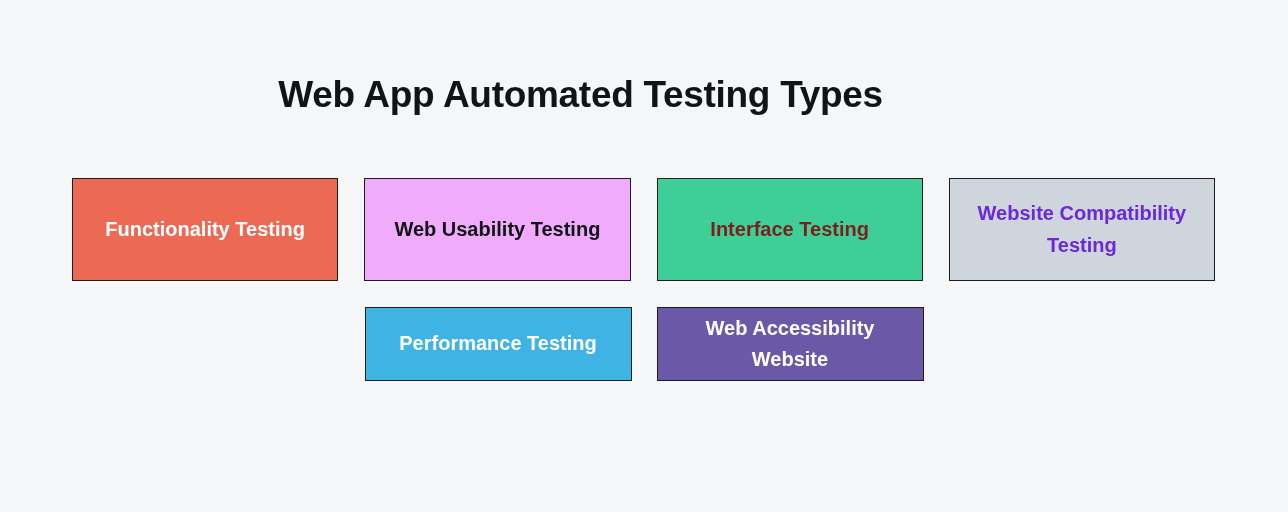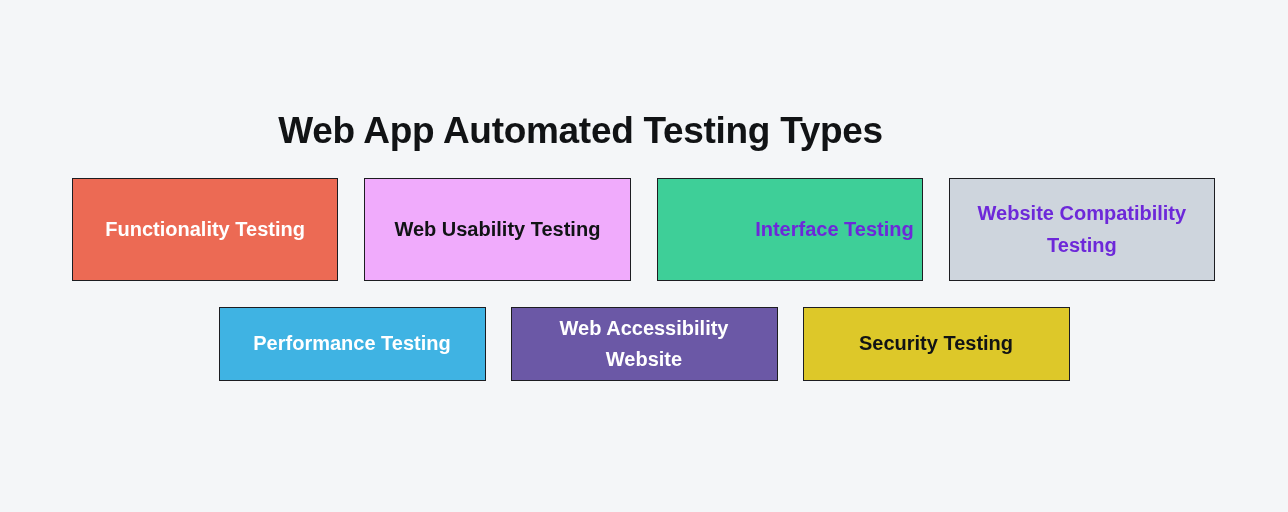--- a/index.html
+++ b/index.html
@@ -26,21 +26,20 @@
     left: 0;
     top: 74px;
     width: 1161px;
     text-align: center;
     font-size: 37px;
     font-weight: bold;
     color: #111315;
     letter-spacing: -0.3px;
     line-height: 1.15;
     white-space: nowrap;
-    margin-top: 36px;
   }
 
   .row {
     position: absolute;
     display: flex;
     justify-content: center;
   }
 
   .row-one {
     left: 72px;
@@ -94,39 +93,36 @@
   <div class="row row-one">
 
     <div class="type-card" style="background-color: rgb(236, 106, 84); color: rgb(255, 255, 255); border-color: rgb(28, 29, 33);">
       <span class="card-label">Functionality Testing</span>
     </div>
 
     <div class="type-card" style="background-color: #f0abfc; color: rgb(17, 19, 21); border-color: rgb(28, 29, 33);">
       <span class="card-label">Web Usability Testing</span>
     </div>
 
-    <div class="type-card" style="background-color: rgb(62, 207, 152); color: #6d28d9; border-color: rgb(28, 29, 33); text-align: right;">
+    <div class="type-card" style="background-color: rgb(62, 207, 152); color: #7f1d1d; border-color: rgb(28, 29, 33);">
       <span class="card-label">Interface Testing</span>
     </div>
 
     <div class="type-card" style="background-color: rgb(206, 213, 221); color: #6d28d9; border-color: rgb(28, 29, 33);">
       <span class="card-label">Website Compatibility Testing</span>
     </div>
 
   </div>
 
   <div class="row row-two">
 
     <div class="type-card" style="background-color: rgb(63, 179, 227); color: rgb(255, 255, 255); border-color: rgb(28, 29, 33);">
       <span class="card-label">Performance Testing</span>
     </div>
 
     <div class="type-card" style="background-color: rgb(107, 88, 166); color: rgb(255, 255, 255); border-color: rgb(28, 29, 33);">
       <span class="card-label">Web Accessibility Website</span>
     </div>
 
-    <div class="type-card" style="background-color: rgb(221, 200, 41); color: rgb(17, 19, 21); border-color: rgb(28, 29, 33);">
-      <span class="card-label">Security Testing</span>
-    </div>
 
   </div>
 
 </div>
 
 </body></html>

